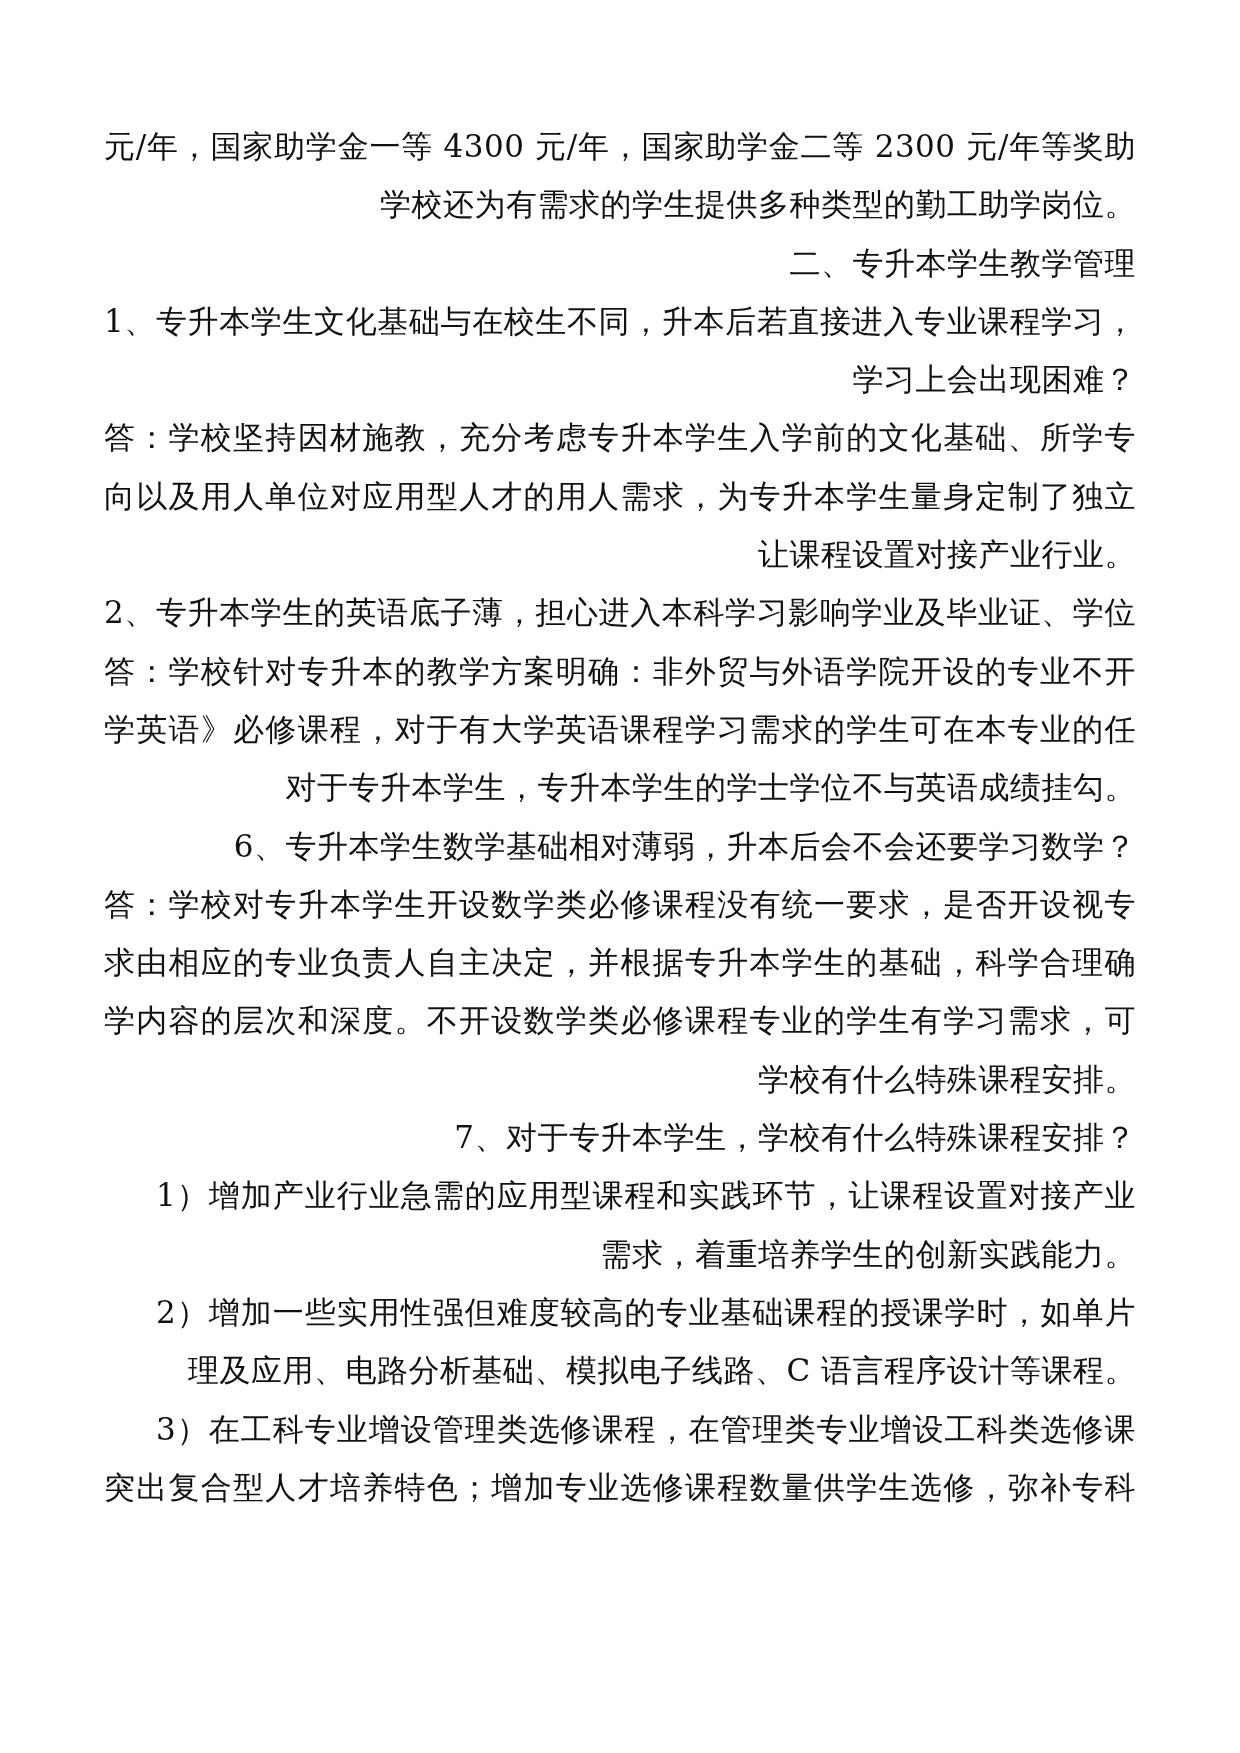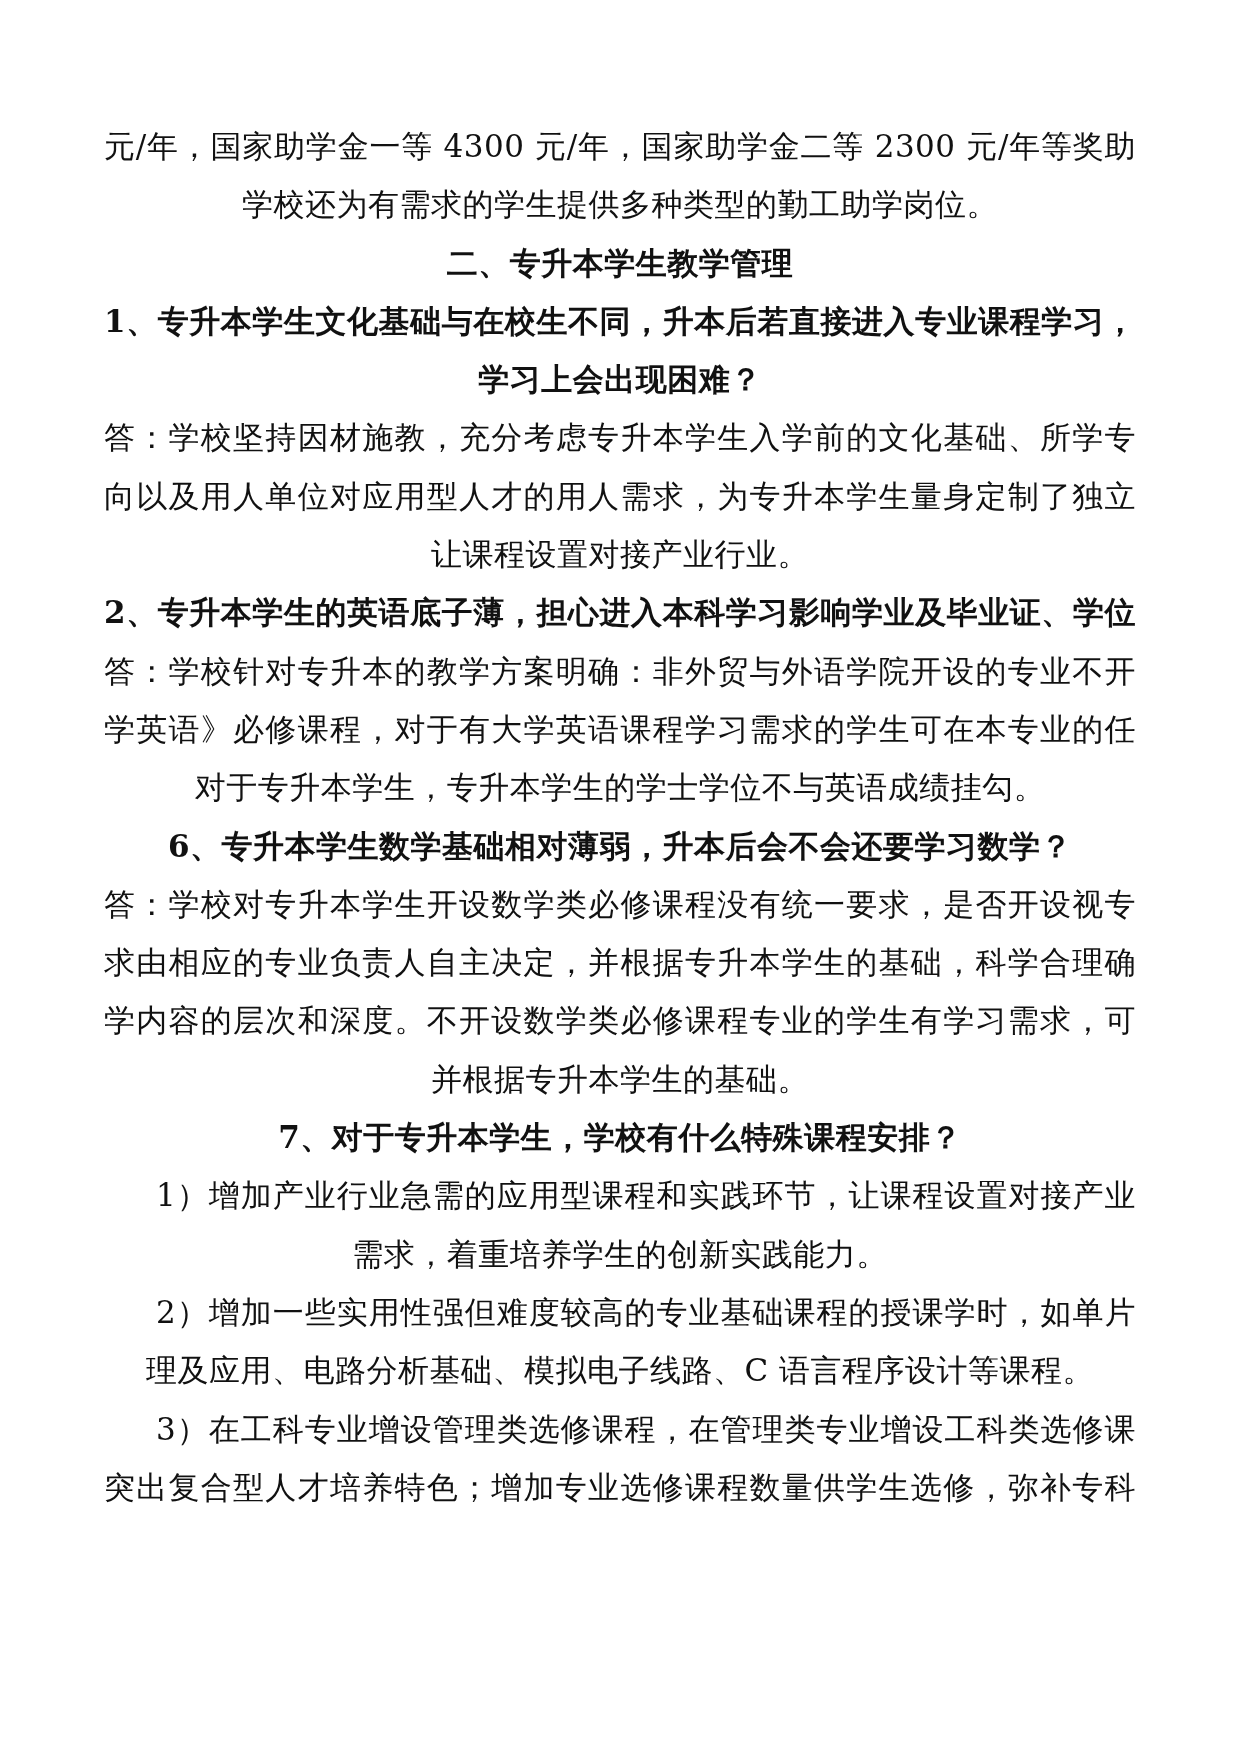--- a/index.html
+++ b/index.html
@@ -22,33 +22,33 @@
     height: 1753px;
     background: #ffffff;
     box-sizing: border-box;
     padding: 117px 104px 0 104px;
   }
   .line {
     font-size: 31px;
     line-height: 58.3px;
     height: 58.3px;
     white-space: nowrap;
-    text-align: center;
+    text-align: right;
     letter-spacing: 0.5px;
   }
   
   .line.full {
     white-space: normal;
     text-align: justify;
     text-align-last: justify;
     text-justify: inter-character;
     overflow: hidden;
   }
   .line.bold {
-    font-weight: 700;
+    font-weight: 400;
   }
   .line.indent {
     padding-left: 52px;
   }
 </style>
 </head>
 <body>
 
 <div class="page">
   <div class="line full">元/年，国家助学金一等 4300 元/年，国家助学金二等 2300 元/年等奖助学金。</div>
@@ -60,21 +60,21 @@
   <div class="line full">向以及用人单位对应用型人才的用人需求，为专升本学生量身定制了独立的、</div>
   <div class="line">让课程设置对接产业行业。</div>
   <div class="line bold full">2、专升本学生的英语底子薄，担心进入本科学习影响学业及毕业证、学位证的</div>
   <div class="line full">答：学校针对专升本的教学方案明确：非外贸与外语学院开设的专业不开设《大</div>
   <div class="line full">学英语》必修课程，对于有大学英语课程学习需求的学生可在本专业的任选课</div>
   <div class="line">对于专升本学生，专升本学生的学士学位不与英语成绩挂勾。</div>
   <div class="line bold">6、专升本学生数学基础相对薄弱，升本后会不会还要学习数学？</div>
   <div class="line full">答：学校对专升本学生开设数学类必修课程没有统一要求，是否开设视专业需</div>
   <div class="line full">求由相应的专业负责人自主决定，并根据专升本学生的基础，科学合理确定教</div>
   <div class="line full">学内容的层次和深度。不开设数学类必修课程专业的学生有学习需求，可在本</div>
-  <div class="line">并根据专升本学生的基础。</div>
+  <div class="line">学校有什么特殊课程安排。</div>
   <div class="line bold">7、对于专升本学生，学校有什么特殊课程安排？</div>
   <div class="line indent full">1）增加产业行业急需的应用型课程和实践环节，让课程设置对接产业行业</div>
   <div class="line">需求，着重培养学生的创新实践能力。</div>
   <div class="line indent full">2）增加一些实用性强但难度较高的专业基础课程的授课学时，如单片机原</div>
   <div class="line">理及应用、电路分析基础、模拟电子线路、C 语言程序设计等课程。</div>
   <div class="line indent full">3）在工科专业增设管理类选修课程，在管理类专业增设工科类选修课程，</div>
   <div class="line full">突出复合型人才培养特色；增加专业选修课程数量供学生选修，弥补专科学生</div>
 </div>
 
 </body></html>

